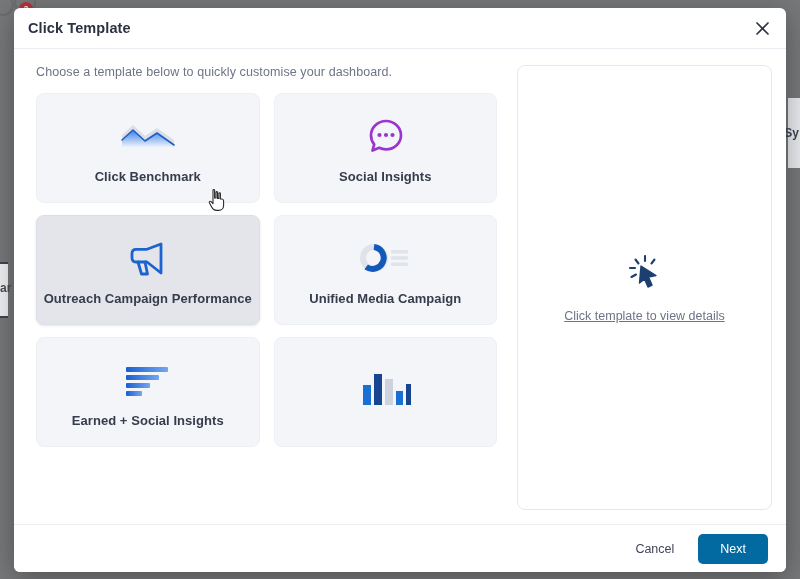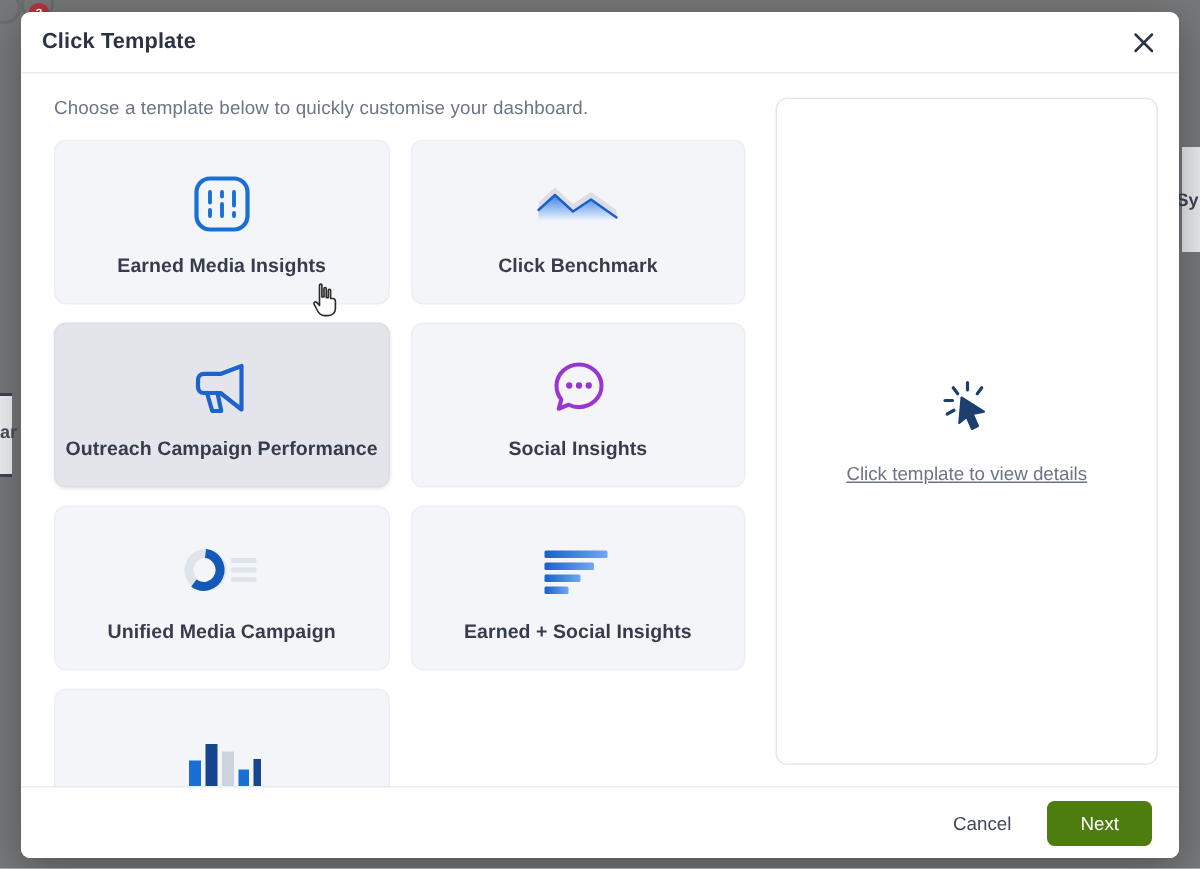--- a/index.html
+++ b/index.html
@@ -216,21 +216,21 @@
     background: none;
     border: none;
     font-family: inherit;
     font-size: 12.5px;
     color: #3f4659;
     padding: 7px 12px;
     cursor: pointer;
     border-radius: 4px;
   }
   .btn-next {
-    background: #4d7c0f;
+    background: #0369a1;
     border: none;
     font-family: inherit;
     font-size: 12.5px;
     color: #ffffff;
     padding: 8px 22px;
     border-radius: 5px;
     cursor: default;
   }
 
   
@@ -272,74 +272,60 @@
   </div>
 
   <div class="modal-body">
 
     <div class="left-pane">
       <div class="subtitle">Choose a template below to quickly customise your dashboard.</div>
 
       <div class="grid-scroll">
         <div class="grid">
 
-          <div class="tpl-card">
-            <span class="tpl-icon">
-              <svg width="42" height="42" viewBox="0 0 42 42" fill="none">
-                <rect x="4" y="4" width="34" height="34" rx="9" stroke="#1a6fd4" stroke-width="2.8"></rect>
-                <line x1="13" y1="13" x2="13" y2="20" stroke="#1a6fd4" stroke-width="2.6" stroke-linecap="round"></line>
-                <line x1="13" y1="25" x2="13" y2="29" stroke="#1a6fd4" stroke-width="2.6" stroke-linecap="round"></line>
-                <line x1="21" y1="13" x2="21" y2="16" stroke="#1a6fd4" stroke-width="2.6" stroke-linecap="round"></line>
-                <line x1="21" y1="21" x2="21" y2="29" stroke="#1a6fd4" stroke-width="2.6" stroke-linecap="round"></line>
-                <line x1="29" y1="13" x2="29" y2="22" stroke="#1a6fd4" stroke-width="2.6" stroke-linecap="round"></line>
-                <line x1="29" y1="27" x2="29" y2="29" stroke="#1a6fd4" stroke-width="2.6" stroke-linecap="round"></line>
-              </svg>
-            </span>
-            <span class="tpl-label">Earned Media Insights</span>
-          </div>
 
           <div class="tpl-card">
             <span class="tpl-icon">
               <svg width="58" height="34" viewBox="0 0 58 34" fill="none">
                 <defs>
                   <linearGradient id="gradArea" x1="0" y1="0" x2="0" y2="1">
                     <stop offset="0%" stop-color="#3b82e8"></stop>
                     <stop offset="100%" stop-color="#eef3fb"></stop>
                   </linearGradient>
                 </defs>
                 <path d="M3 16 L14 6 L26 17 L38 9 L55 21 L55 26 L3 26 Z" fill="#d8dce4" opacity=".9"></path>
                 <path d="M3 21 L14 11 L26 22 L38 14 L55 26 L55 28 L3 28 Z" fill="url(#gradArea)"></path>
                 <path d="M3 21 L14 11 L26 22 L38 14 L55 26" stroke="#1d5fc4" stroke-width="1.6" fill="none" stroke-linejoin="round" stroke-linecap="round"></path>
               </svg>
             </span>
             <span class="tpl-label">Click Benchmark</span>
           </div>
 
-          <div class="tpl-card hovered">
-            <span class="tpl-icon">
-              <svg width="46" height="44" viewBox="0 0 46 44" fill="none" stroke="#1d63cf" stroke-width="2.8" stroke-linejoin="round" stroke-linecap="round">
-                <path d="M36 8 L36 37 L22 26 L11 26 C8.5 26 7 24.3 7 21.8 L7 17.5 C7 15 8.5 13.3 11 13.3 L22 13.3 Z"></path>
-                <path d="M13 26 L16.5 38 L22.5 38 L20 26"></path>
-              </svg>
-            </span>
-            <span class="tpl-label">Outreach Campaign Performance</span>
-          </div>
-
           <div class="tpl-card">
             <span class="tpl-icon">
               <svg width="44" height="44" viewBox="0 0 44 44" fill="none">
                 <path d="M23 7 C31.3 7 38 13.4 38 21.2 C38 29 31.3 35.4 23 35.4
                          C20.5 35.4 18.2 34.8 16.2 33.8 L9.5 36.5 L11.2 30.4
                          C9.2 27.9 8 24.7 8 21.2 C8 13.4 14.7 7 23 7 Z" stroke="#9b35cf" stroke-width="2.7" stroke-linejoin="round"></path>
                 <circle cx="16.5" cy="21" r="2.1" fill="#9b35cf"></circle>
                 <circle cx="23" cy="21" r="2.1" fill="#9b35cf"></circle>
                 <circle cx="29.5" cy="21" r="2.1" fill="#9b35cf"></circle>
               </svg>
             </span>
             <span class="tpl-label">Social Insights</span>
+          </div>
+
+          <div class="tpl-card hovered">
+            <span class="tpl-icon">
+              <svg width="46" height="44" viewBox="0 0 46 44" fill="none" stroke="#1d63cf" stroke-width="2.8" stroke-linejoin="round" stroke-linecap="round">
+                <path d="M36 8 L36 37 L22 26 L11 26 C8.5 26 7 24.3 7 21.8 L7 17.5 C7 15 8.5 13.3 11 13.3 L22 13.3 Z"></path>
+                <path d="M13 26 L16.5 38 L22.5 38 L20 26"></path>
+              </svg>
+            </span>
+            <span class="tpl-label">Outreach Campaign Performance</span>
           </div>
 
           <div class="tpl-card">
             <span class="tpl-icon">
               <svg width="54" height="36" viewBox="0 0 54 36" fill="none">
                 <circle cx="16" cy="18" r="11" stroke="#dfe3ea" stroke-width="6"></circle>
                 <path d="M16 7 A11 11 0 1 1 8.2 26.8" stroke="#1359b8" stroke-width="6" fill="none" stroke-linecap="butt"></path>
                 <rect x="33" y="10" width="17" height="3.4" rx="1.2" fill="#dfe3ea"></rect>
                 <rect x="33" y="16.3" width="17" height="3.4" rx="1.2" fill="#dfe3ea"></rect>
                 <rect x="33" y="22.6" width="17" height="3.4" rx="1.2" fill="#dfe3ea"></rect>

